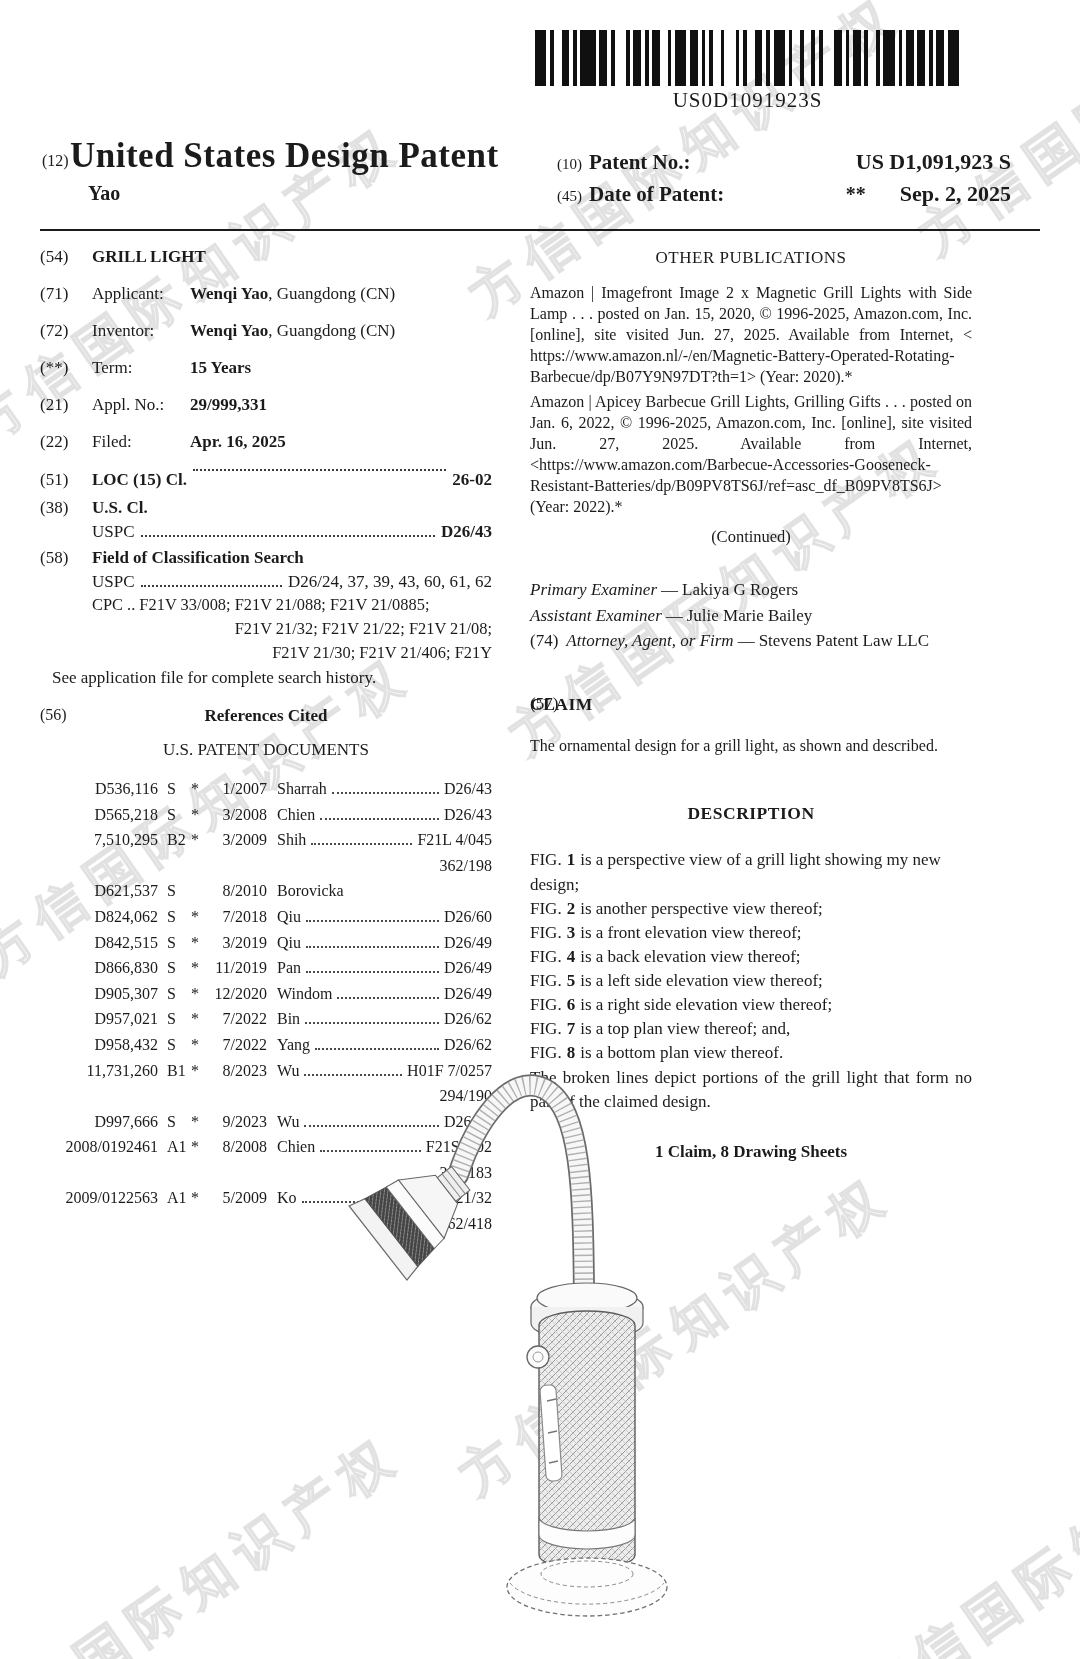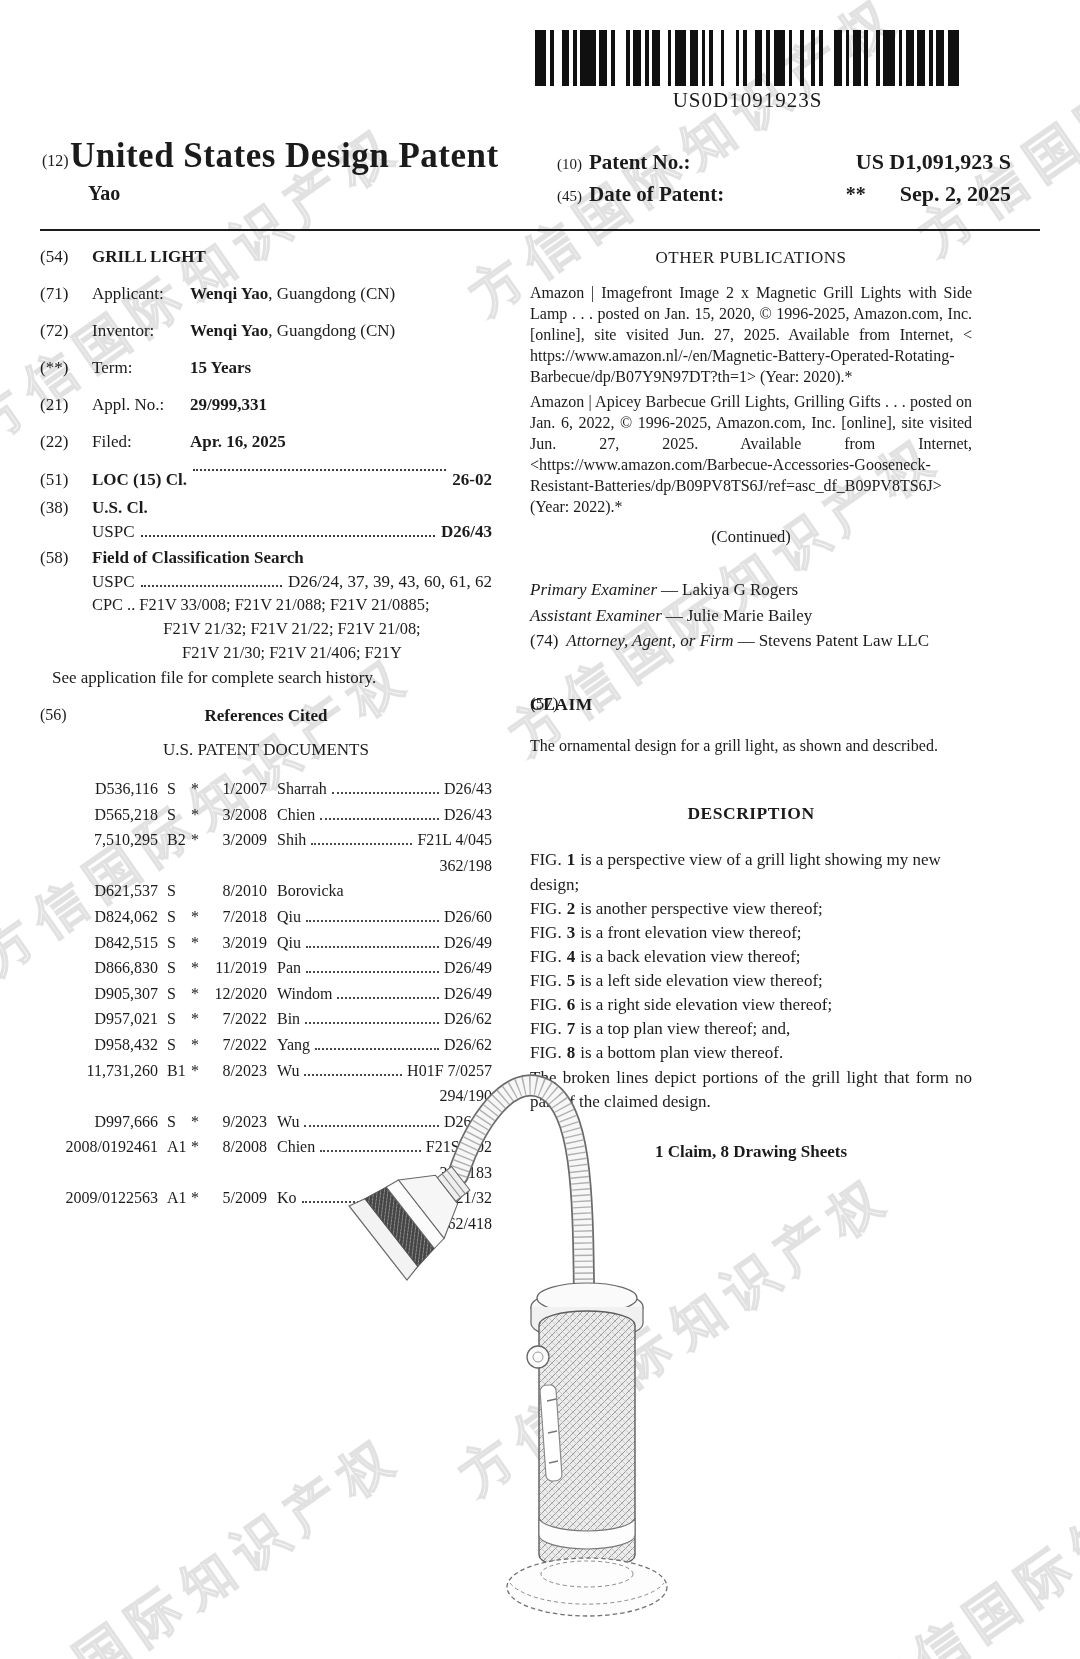--- a/index.html
+++ b/index.html
@@ -36,21 +36,21 @@
   
   .f-row{display:flex;align-items:flex-start;margin-bottom:15px;font-size:17px;line-height:1.3;}
   .f-num{width:52px;flex:none;}
   .f-lab{width:98px;flex:none;}
   .bold{font-weight:bold;}
   .leader{flex:1;border-bottom:2px dotted #3c3c3c;margin:0 6px 4px 6px;min-width:10px;}
   .sub{padding-left:52px;}
   .subrow{display:flex;align-items:baseline;font-size:17px;line-height:1.3;margin-bottom:4px;}
   .uspc-lab{flex:none;}
   .cpc{font-size:16.4px;line-height:1.34;margin-bottom:2px;}
-  .cpc.right{text-align:center;}
+  .cpc.right{text-align:right;}
   .searchnote{font-size:17px;padding-left:12px;margin:4px 0 18px;}
   .center-head{position:relative;margin:6px 0 14px;}
   .center-head .f-num{position:absolute;left:0;top:0;}
   .center-head .ch-text{display:block;text-align:center;font-size:17px;}
   .refs{font-size:16px;line-height:1.6;}
   .ref-row{display:flex;align-items:baseline;}
   .ref-num{width:118px;text-align:right;flex:none;}
   .ref-kind{width:24px;margin-left:9px;flex:none;}
   .ref-star{width:16px;flex:none;}
   .ref-date{width:60px;text-align:right;margin-right:10px;flex:none;}

